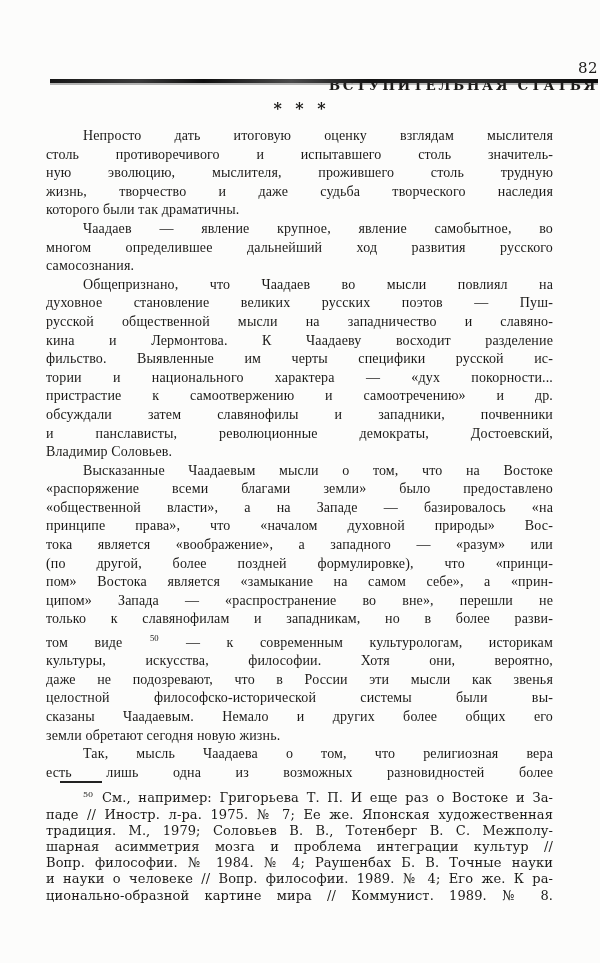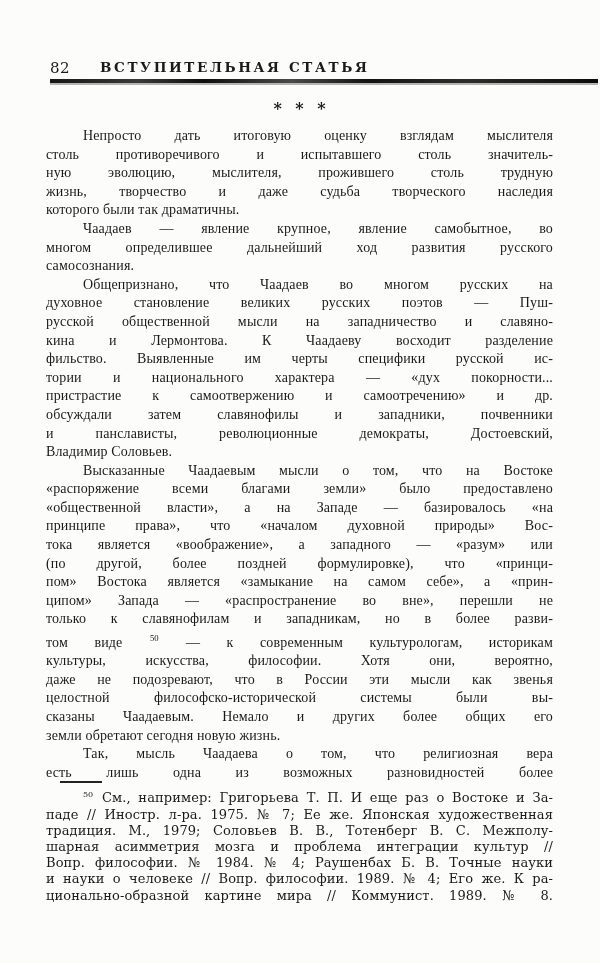--- a/index.html
+++ b/index.html
@@ -5,21 +5,21 @@
   html,body { margin:0; padding:0; }
   body { background:#ddd; font-family:"DejaVu Serif", serif; }
   .page {
     position:relative; width:600px; height:963px; margin:0 auto;
     background:var(--paper,#fcfcfb); color:var(--ink,#1b1a18);
     overflow:hidden;
   }
   
   .hdr {
     position:absolute; top:59px; left:50px; width:548px;
-    display:flex; align-items:flex-start;
+    display:flex; align-items:flex-end;flex-direction:column;
   }
   .pageno { font-size:15px; letter-spacing:.5px; }
   .runtitle {
     margin-left:30px; font-size:13.5px; font-weight:bold;
     letter-spacing:2.6px; white-space:nowrap;
   }
   .hdr-rule {
     position:absolute; top:79px; left:50px; width:548px; height:3.5px;
     background:linear-gradient(90deg,#161616 0%,#3a3a3a 16%,#0e0e0e 28%,#4a4a4a 44%,#131313 58%,#2d2d2d 76%,#0b0b0b 100%);
     box-shadow:0 2px 0 rgba(45,45,45,.35);
@@ -67,21 +67,21 @@
 
   <main class="bodytext">
       <div class="line indent">Непросто дать итоговую оценку взглядам мыслителя</div>
       <div class="line">столь противоречивого и испытавшего столь значитель-</div>
       <div class="line">ную эволюцию, мыслителя, прожившего столь трудную</div>
       <div class="line">жизнь, творчество и даже судьба творческого наследия</div>
       <div class="line para-end">которого были так драматичны.</div>
       <div class="line indent">Чаадаев — явление крупное, явление самобытное, во</div>
       <div class="line">многом определившее дальнейший ход развития русского</div>
       <div class="line para-end">самосознания.</div>
-      <div class="line indent">Общепризнано, что Чаадаев во многом русских на</div>
+      <div class="line indent">Общепризнано, что Чаадаев во мысли повлиял на</div>
       <div class="line">духовное становление великих русских поэтов — Пуш-</div>
       <div class="line">русской общественной мысли на западничество и славяно-</div>
       <div class="line">кина и Лермонтова. К Чаадаеву восходит разделение</div>
       <div class="line">фильство. Выявленные им черты специфики русской ис-</div>
       <div class="line">тории и национального характера — «дух покорности...</div>
       <div class="line">пристрастие к самоотвержению и самоотречению» и др.</div>
       <div class="line">обсуждали затем славянофилы и западники, почвенники</div>
       <div class="line">и панслависты, революционные демократы, Достоевский,</div>
       <div class="line para-end">Владимир Соловьев.</div>
       <div class="line indent">Высказанные Чаадаевым мысли о том, что на Востоке</div>

